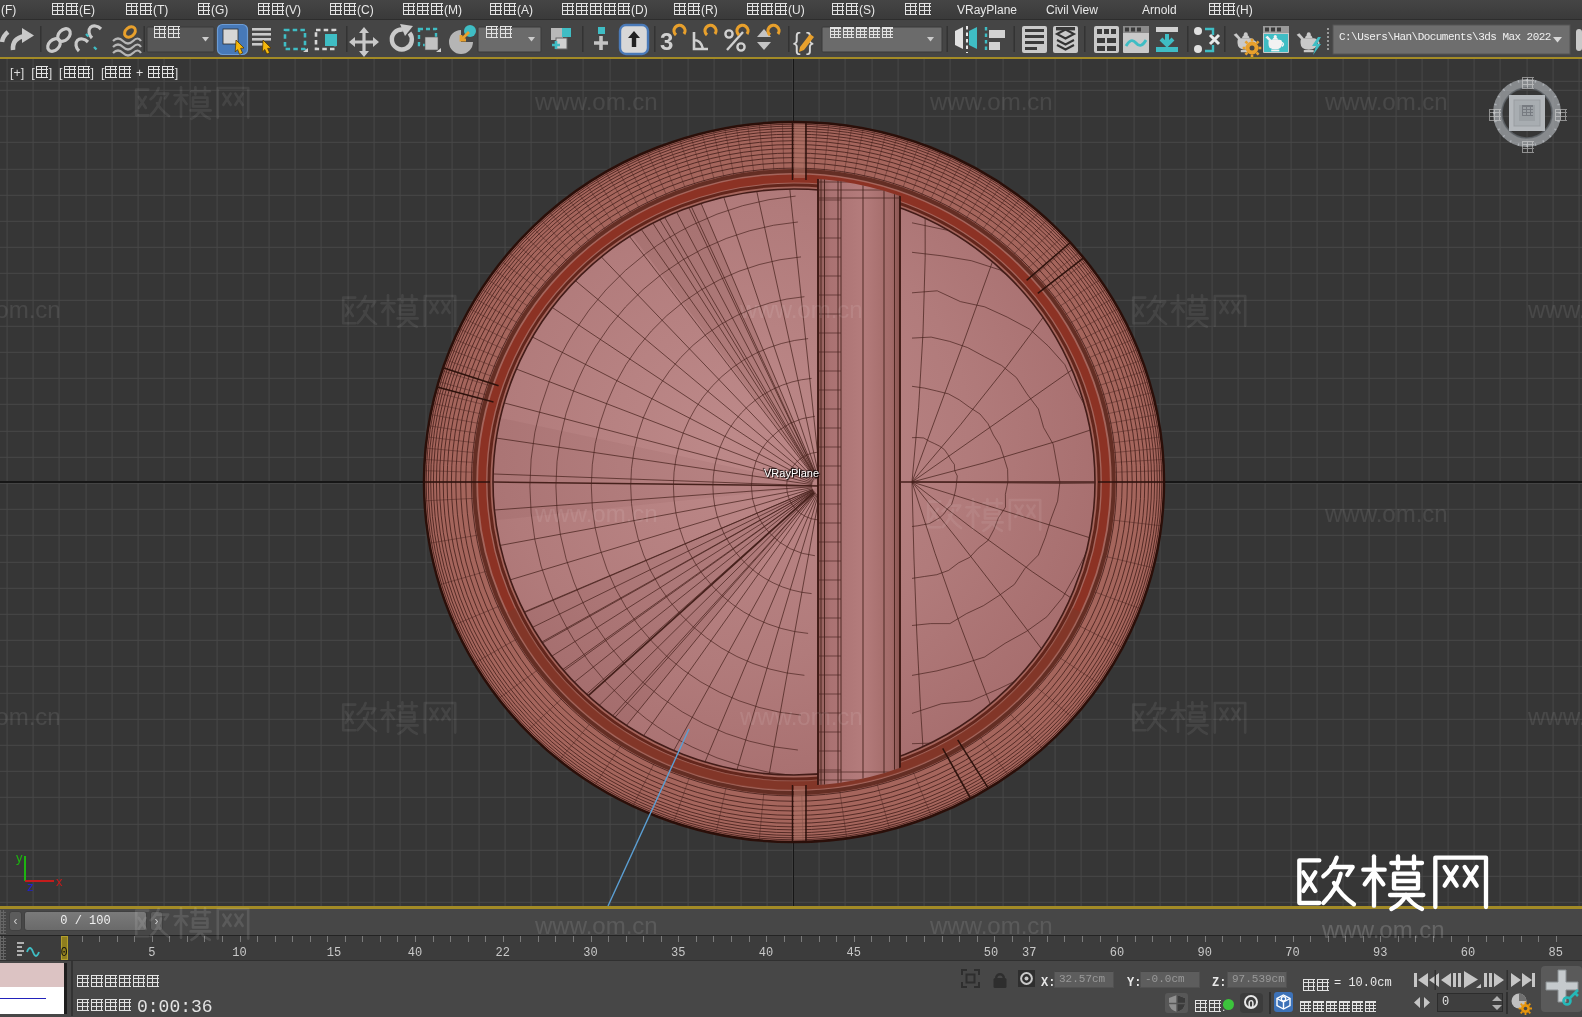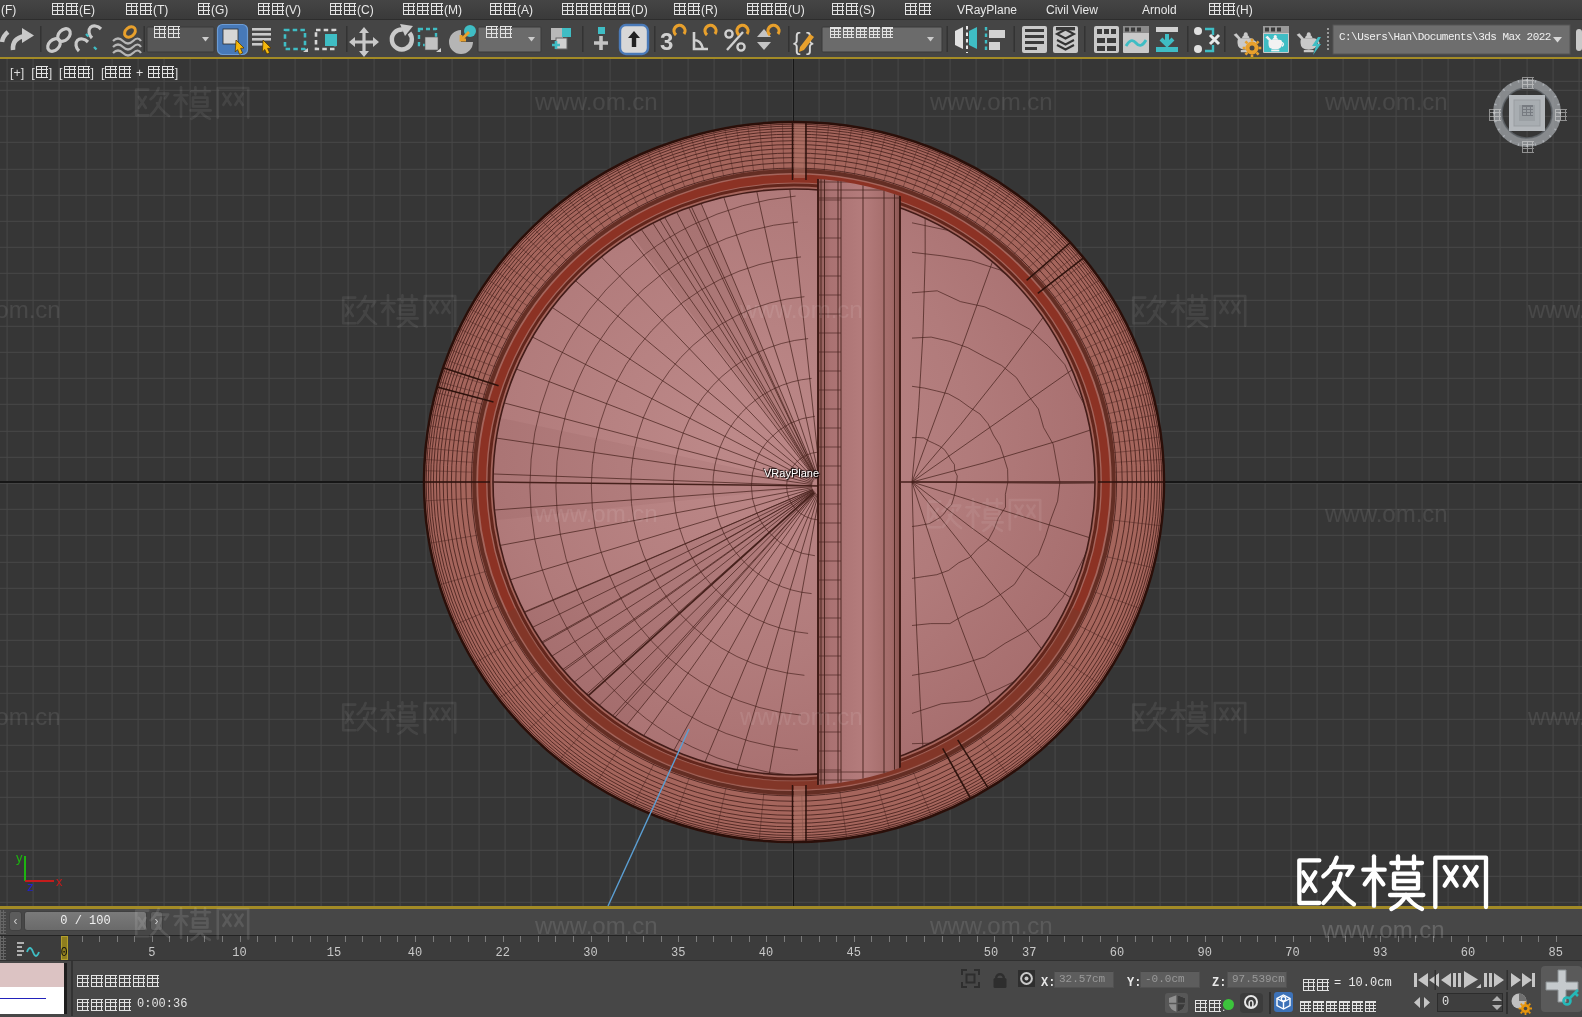--- a/index.html
+++ b/index.html
@@ -799,21 +799,21 @@
   </div>
 <div id="statusbar">
     <div class="abs" style="left:0;top:2px;width:67px;height:51px;background:#fff;border-right:3px solid #1e1e1e">
       <div style="height:24px;background:#dcc3c3"></div>
       <div style="height:11px"></div>
       <div style="height:1.5px;background:#2222bb;margin-right:18px"></div>
     </div>
     <div class="abs" style="left:71px;top:0;width:1.5px;height:55px;background:#333"></div>
     <div class="abs" style="left:76px;top:11px"><i class="cjk" style="width:12px;height:12px;background:repeating-linear-gradient(0deg,#e2e2e2 0 1px,transparent 1px 4px),repeating-linear-gradient(90deg,#e2e2e2 0 1px,transparent 1px 5px),linear-gradient(#e2e2e2 0 0) left top/12px 1px no-repeat;"></i><i class="cjk" style="width:12px;height:12px;background:repeating-linear-gradient(0deg,#e2e2e2 0 1px,transparent 1px 4px),repeating-linear-gradient(90deg,#e2e2e2 0 1px,transparent 1px 5px),linear-gradient(#e2e2e2 0 0) left top/12px 1px no-repeat;"></i><i class="cjk" style="width:12px;height:12px;background:repeating-linear-gradient(0deg,#e2e2e2 0 1px,transparent 1px 4px),repeating-linear-gradient(90deg,#e2e2e2 0 1px,transparent 1px 5px),linear-gradient(#e2e2e2 0 0) left top/12px 1px no-repeat;"></i><i class="cjk" style="width:12px;height:12px;background:repeating-linear-gradient(0deg,#e2e2e2 0 1px,transparent 1px 4px),repeating-linear-gradient(90deg,#e2e2e2 0 1px,transparent 1px 5px),linear-gradient(#e2e2e2 0 0) left top/12px 1px no-repeat;"></i><i class="cjk" style="width:12px;height:12px;background:repeating-linear-gradient(0deg,#e2e2e2 0 1px,transparent 1px 4px),repeating-linear-gradient(90deg,#e2e2e2 0 1px,transparent 1px 5px),linear-gradient(#e2e2e2 0 0) left top/12px 1px no-repeat;"></i><i class="cjk" style="width:12px;height:12px;background:repeating-linear-gradient(0deg,#e2e2e2 0 1px,transparent 1px 4px),repeating-linear-gradient(90deg,#e2e2e2 0 1px,transparent 1px 5px),linear-gradient(#e2e2e2 0 0) left top/12px 1px no-repeat;"></i></div>
     <div class="abs" style="left:76px;top:35px"><i class="cjk" style="width:12px;height:12px;background:repeating-linear-gradient(0deg,#e2e2e2 0 1px,transparent 1px 4px),repeating-linear-gradient(90deg,#e2e2e2 0 1px,transparent 1px 5px),linear-gradient(#e2e2e2 0 0) left top/12px 1px no-repeat;"></i><i class="cjk" style="width:12px;height:12px;background:repeating-linear-gradient(0deg,#e2e2e2 0 1px,transparent 1px 4px),repeating-linear-gradient(90deg,#e2e2e2 0 1px,transparent 1px 5px),linear-gradient(#e2e2e2 0 0) left top/12px 1px no-repeat;"></i><i class="cjk" style="width:12px;height:12px;background:repeating-linear-gradient(0deg,#e2e2e2 0 1px,transparent 1px 4px),repeating-linear-gradient(90deg,#e2e2e2 0 1px,transparent 1px 5px),linear-gradient(#e2e2e2 0 0) left top/12px 1px no-repeat;"></i><i class="cjk" style="width:12px;height:12px;background:repeating-linear-gradient(0deg,#e2e2e2 0 1px,transparent 1px 4px),repeating-linear-gradient(90deg,#e2e2e2 0 1px,transparent 1px 5px),linear-gradient(#e2e2e2 0 0) left top/12px 1px no-repeat;"></i></div>
-    <div class="abs mono" style="left:137px;top:36px;color:#e2e2e2;font-size:12px">0:00:36</div>
+    <div class="abs mono" style="left:137px;top:36px;color:#e2e2e2;font-size:18px">0:00:36</div>
     <svg class="abs" style="left:961px;top:8px" width="75" height="20">
 <g stroke="#2e2e2e" stroke-width="2" fill="none">
         <path d="M1,6 L1,1 L6,1 M13,1 L18,1 L18,6 M18,13 L18,18 L13,18 M6,18 L1,18 L1,13"></path>
         <rect x="5.5" y="5.5" width="8" height="8"></rect>
       </g>
 <g fill="#2e2e2e">
         <path d="M34,9 a5,5 0 0 1 10,0 l-2.4,0 a2.6,2.6 0 0 0 -5.2,0 z"></path>
         <rect x="32.5" y="9" width="13" height="10" rx="1.5"></rect>
       </g>
 <rect x="57" y="1" width="17" height="17" fill="#2e2e2e"></rect>

